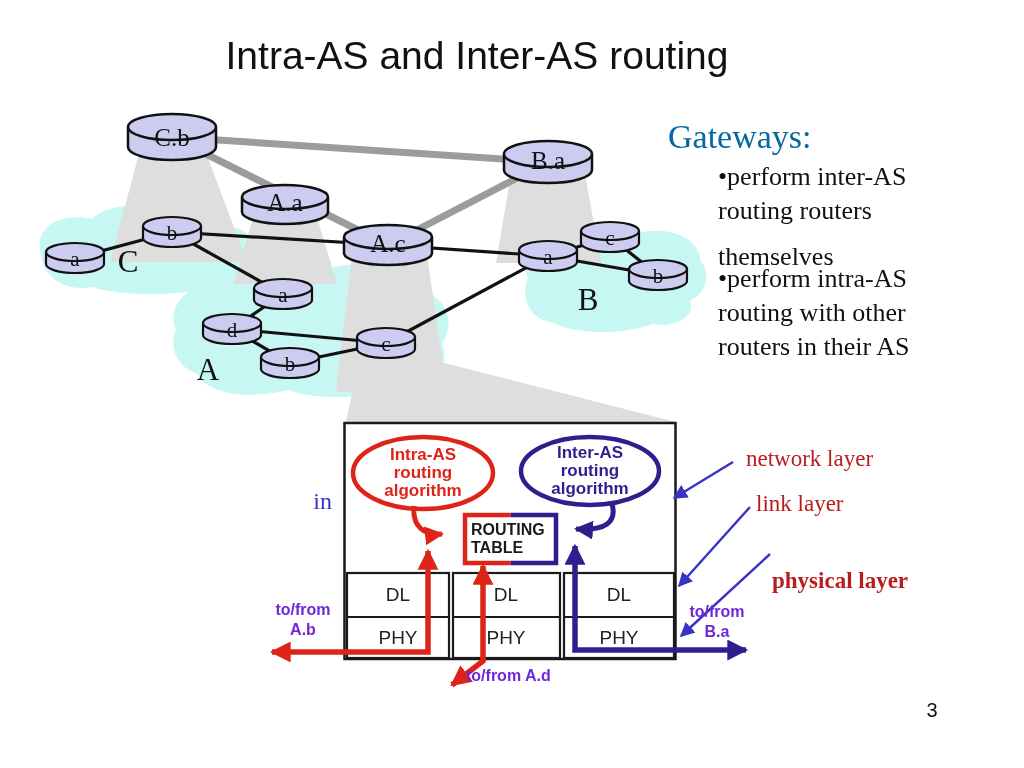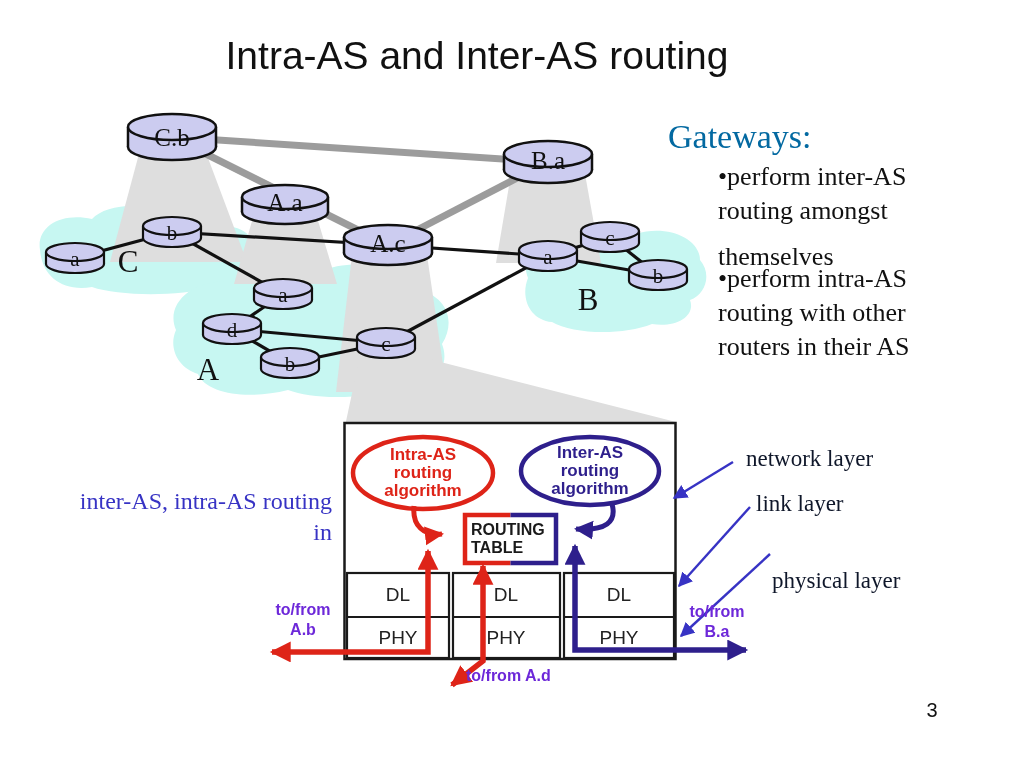--- a/index.html
+++ b/index.html
@@ -5,21 +5,21 @@
   html,body{margin:0;padding:0;}
   body{width:1024px;height:768px;position:relative;background:#ffffff;overflow:hidden;
        font-family:"Liberation Sans",sans-serif;}
   .serif{font-family:"Liberation Serif","DejaVu Serif",serif;}
   .sans{font-family:"Liberation Sans","DejaVu Sans",sans-serif;}
   .abs{position:absolute;}
   #title{left:0;top:34px;width:954px;text-align:center;font-size:39px;color:#111;}
   #gw-heading{left:668px;top:118px;font-size:34px;color:#0369a1;}
   .gw-line{left:718px;width:240px;font-size:26px;color:#111;line-height:34px;}
   #annot{left:40px;top:486px;width:292px;text-align:right;font-size:24px;color:#3733c4;line-height:31px;}
-  .layer-lbl{font-size:23px;color:#0f172a;white-space:nowrap;}
+  .layer-lbl{font-size:23px;color:#b91c1c;white-space:nowrap;}
   .tofrom{font-size:16px;font-weight:bold;color:#6d28d9;line-height:20px;text-align:center;white-space:nowrap;}
   #pagenum{left:912px;top:699px;width:40px;text-align:center;font-size:20px;color:#111;}
   svg{position:absolute;left:0;top:0;}
   .cyl{fill:#ccccf0;stroke:#111;stroke-width:2.5px;}
   .cylbody{fill:#ccccf0;}
   .cylside{stroke:#111;stroke-width:2.5px;}
   .cyl-s{fill:#ccccf0;stroke:#111;stroke-width:2.2px;}
   .cylside-s{stroke:#111;stroke-width:2.2px;}
   .cloud{fill:#c7f7f2;}
   .beam{fill:#dedede;}
@@ -248,34 +248,33 @@
 
   <path class="bluethin" d="M 733,462 L 674,498" marker-end="url(#ah-blue)"></path>
   <path class="bluethin" d="M 750,507 L 679,586" marker-end="url(#ah-blue)"></path>
   <path class="bluethin" d="M 770,554 L 681,636" marker-end="url(#ah-blue)"></path>
 </svg>
 
 <div id="title" class="abs sans">Intra-AS and Inter-AS routing</div>
 
 <div id="gw-heading" class="abs serif">Gateways:</div>
 <div class="abs serif gw-line" style="top:160px;">•perform inter-AS</div>
-<div class="abs serif gw-line" style="top:194px;">routing amongst</div>
+<div class="abs serif gw-line" style="top:194px;">routing routers</div>
 <div class="abs serif gw-line" style="top:240px;">themselves</div>
 <div class="abs serif gw-line" style="top:262px;">•perform intra-AS</div>
 <div class="abs serif gw-line" style="top:296px;">routing with other</div>
 <div class="abs serif gw-line" style="top:330px;">routers in their AS</div>
 
 <div id="annot" class="abs serif">
-  <div>inter-AS, intra-AS routing</div>
   <div>in</div>
 </div>
 
 <div class="abs serif layer-lbl" style="left:746px;top:446px;">network layer</div>
 <div class="abs serif layer-lbl" style="left:756px;top:491px;">link layer</div>
-<div class="abs serif layer-lbl" style="left:772px;top:568px;">physical layer</div>
+<div class="abs serif layer-lbl" style="left:772px;top:568px;font-weight:bold;">physical layer</div>
 
 <div class="abs sans tofrom" style="left:263px;top:600px;width:80px;">
   <div>to/from</div>
   <div>A.b</div>
 </div>
 <div class="abs sans tofrom" style="left:466px;top:666px;">to/from  A.d</div>
 <div class="abs sans tofrom" style="left:681px;top:602px;width:72px;">
   <div>to/from</div>
   <div>B.a</div>
 </div>

